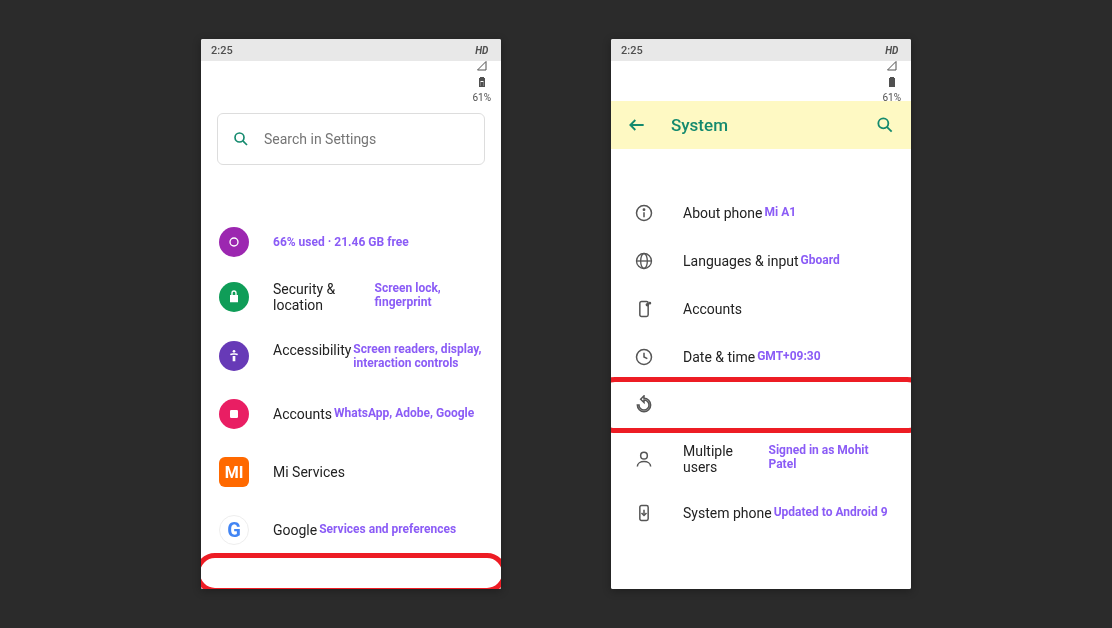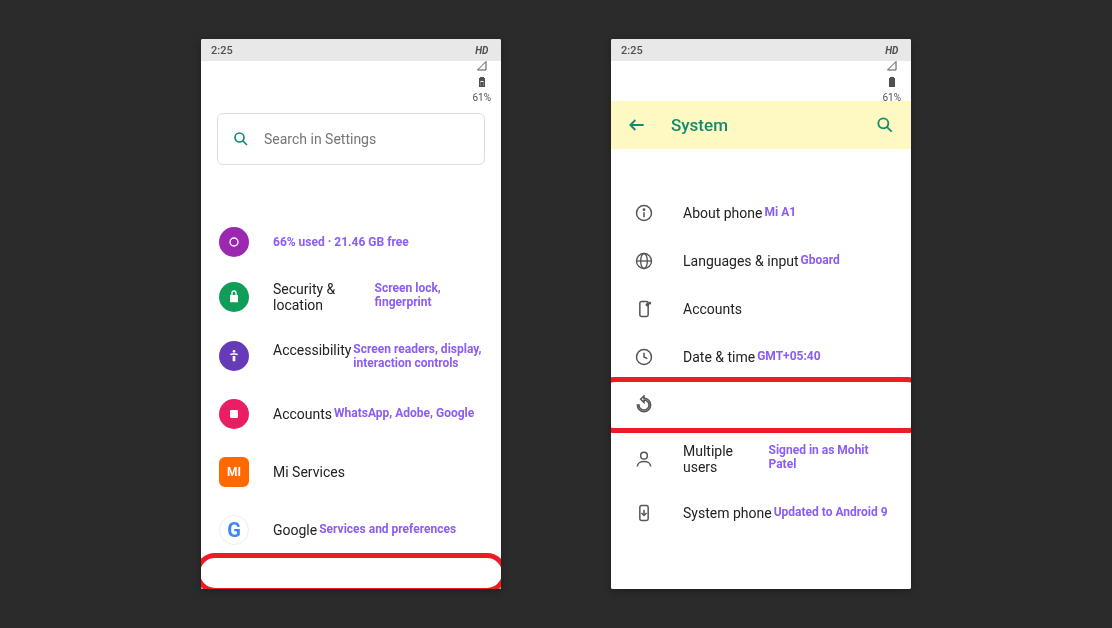--- a/index.html
+++ b/index.html
@@ -109,21 +109,21 @@
             <rect x="6" y="6" width="12" height="12" rx="2"></rect>
           </svg>
       </div>
       <div class="item-text">
         <div class="item-title">Accounts</div>
         <div class="item-sub">WhatsApp, Adobe, Google</div>
       </div>
     </div>
     <div class="item">
       <div class="icon-circle" style="background:#ff6900;border-radius:6px">
-        <span class="mi-logo" style="font-size:12px">MI</span>
+        <span class="mi-logo" style="font-size:16px">MI</span>
       </div>
       <div class="item-text">
         <div class="item-title">Mi Services</div>
       </div>
     </div>
     <div class="item">
       <div class="icon-circle" style="background:#fff;border:1px solid #eee">
         <span class="g-logo">G</span>
       </div>
       <div class="item-text">
@@ -214,21 +214,21 @@
     </div>
     <div class="item">
       <div class="icon-plain">
         <svg viewBox="0 0 24 24" fill="none" stroke="#555" stroke-width="1.8">
             <circle cx="12" cy="12" r="9"></circle>
             <polyline points="12 7 12 12 16 14"></polyline>
           </svg>
       </div>
       <div class="item-text">
         <div class="item-title">Date &amp; time</div>
-        <div class="item-sub">GMT+05:40</div>
+        <div class="item-sub">GMT+09:30</div>
       </div>
     </div>
     <div class="item" style="position:relative">
       <div class="icon-plain">
         <svg viewBox="0 0 24 24" fill="none" stroke="#555" stroke-width="1.8">
             <path d="M4 12a8 8 0 108-8V1L8 5l4 4V6a6 6 0 11-6 6z"></path>
           </svg>
       </div>
       <div class="highlight h2"></div>
     </div>

